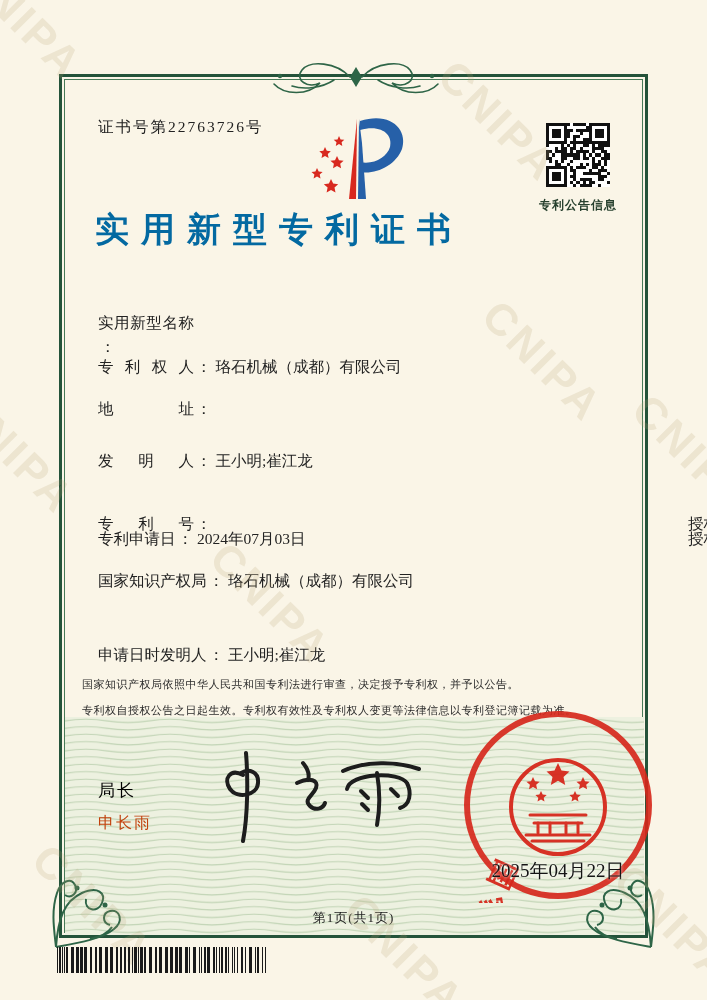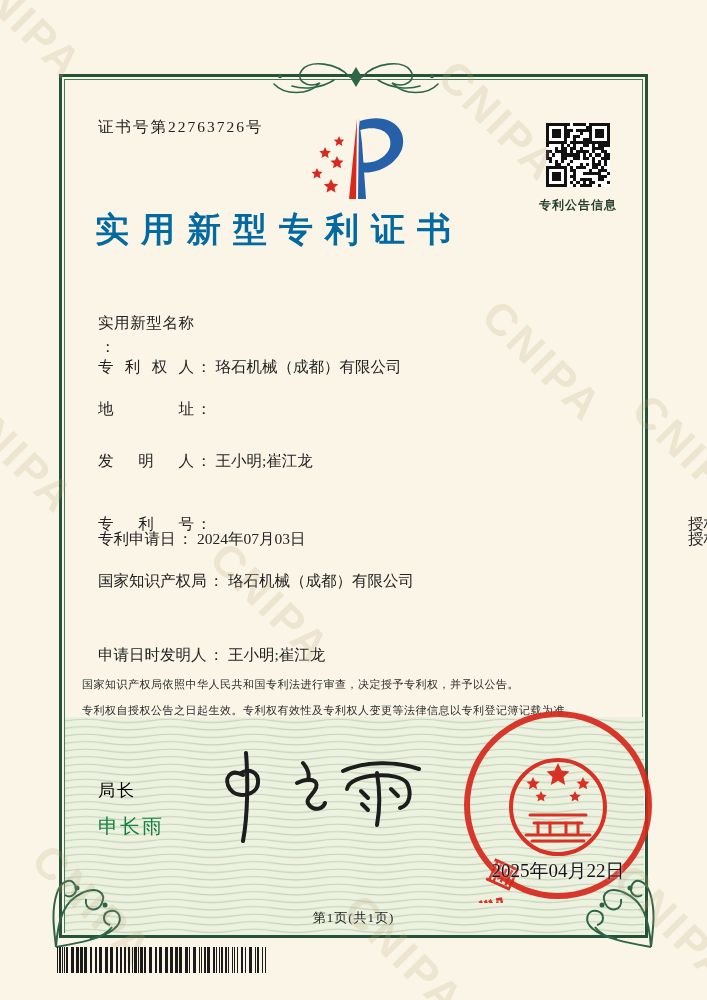--- a/index.html
+++ b/index.html
@@ -95,21 +95,21 @@
   .decl {
     position:absolute; left:20px; width:549px; z-index:3;
     text-align:left; font-size:11px; color:#2b2b2b; letter-spacing:0.5px;
   }
   .decl1 { top:600px; }
   .decl2 { top:626px; }
   
   .sig-title { position:absolute; left:36px; top:702px; z-index:3;
     font-family:"Liberation Sans", sans-serif; font-size:17px; color:#000000; letter-spacing:2px;}
   .sig-name  { position:absolute; left:36px; top:736px; z-index:3;
-    font-family:"Liberation Sans", sans-serif; font-size:20px; color:#15803d; letter-spacing:2px;}
+    font-family:"Liberation Sans", sans-serif; font-size:16px; color:#c2410c; letter-spacing:2px;}
   .sig-hand  { position:absolute; left:135px; top:664px; width:240px; height:110px; z-index:4; }
   
   .seal { position:absolute; left:398px; top:630px; width:196px; height:196px; z-index:5; }
   
   .page-num {
     position:absolute; left:0; top:832px; width:100%; z-index:3;
     text-align:center; font-size:13px; color:#222; letter-spacing:1px;
   }
   .barcode { position:absolute; left:57px; top:947px; width:215px; height:26px; z-index:3; }
 </style>

